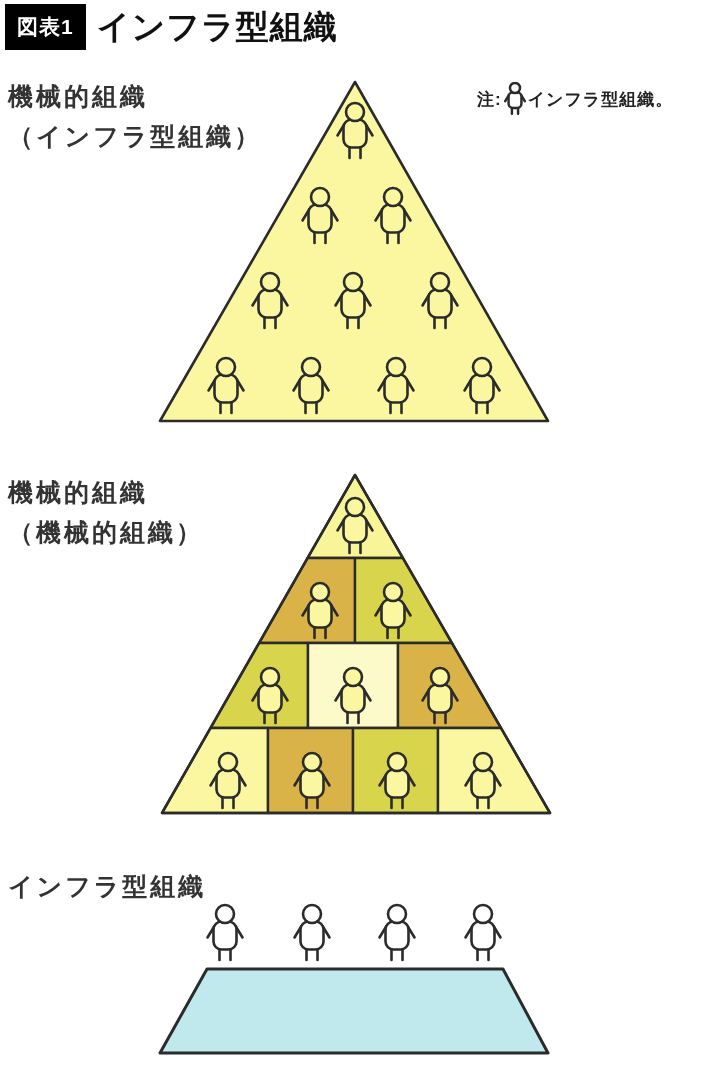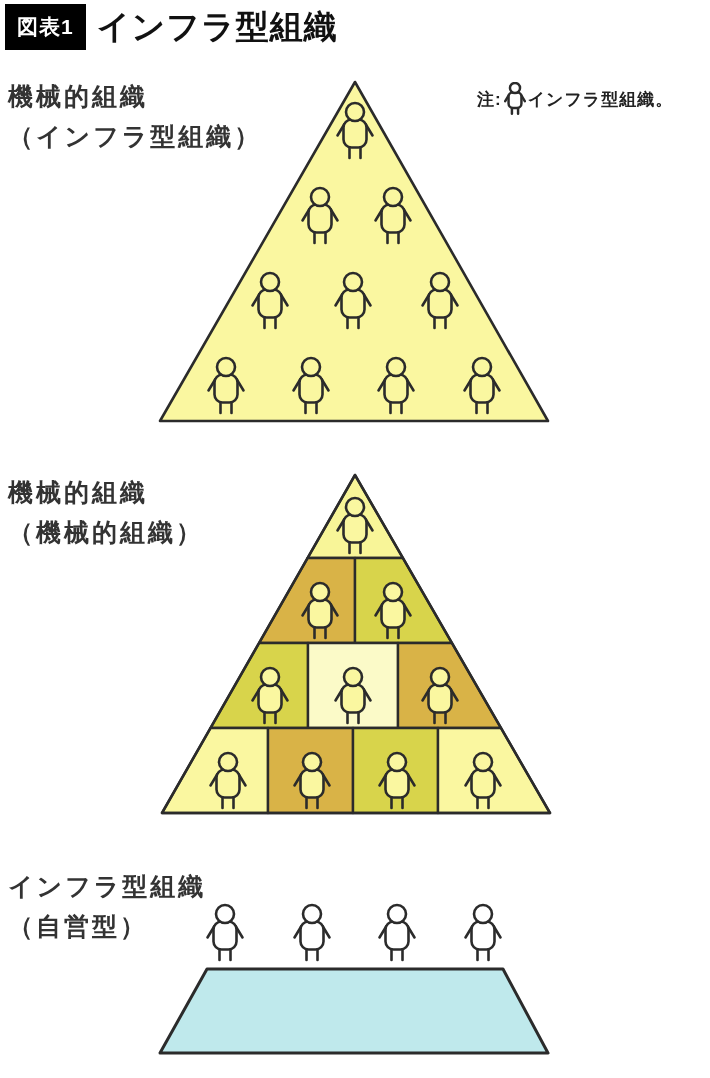--- a/index.html
+++ b/index.html
@@ -265,16 +265,15 @@
     <span class="line">（インフラ型組織）</span>
   </div>
 
   <div class="section-label label-2">
     <span class="line">機械的組織</span>
     <span class="line">（機械的組織）</span>
   </div>
 
   <div class="section-label label-3">
     <span class="line">インフラ型組織</span>
-    <span class="line">（自営型）</span>
   </div>
 
 </div>
 
 </body></html>

